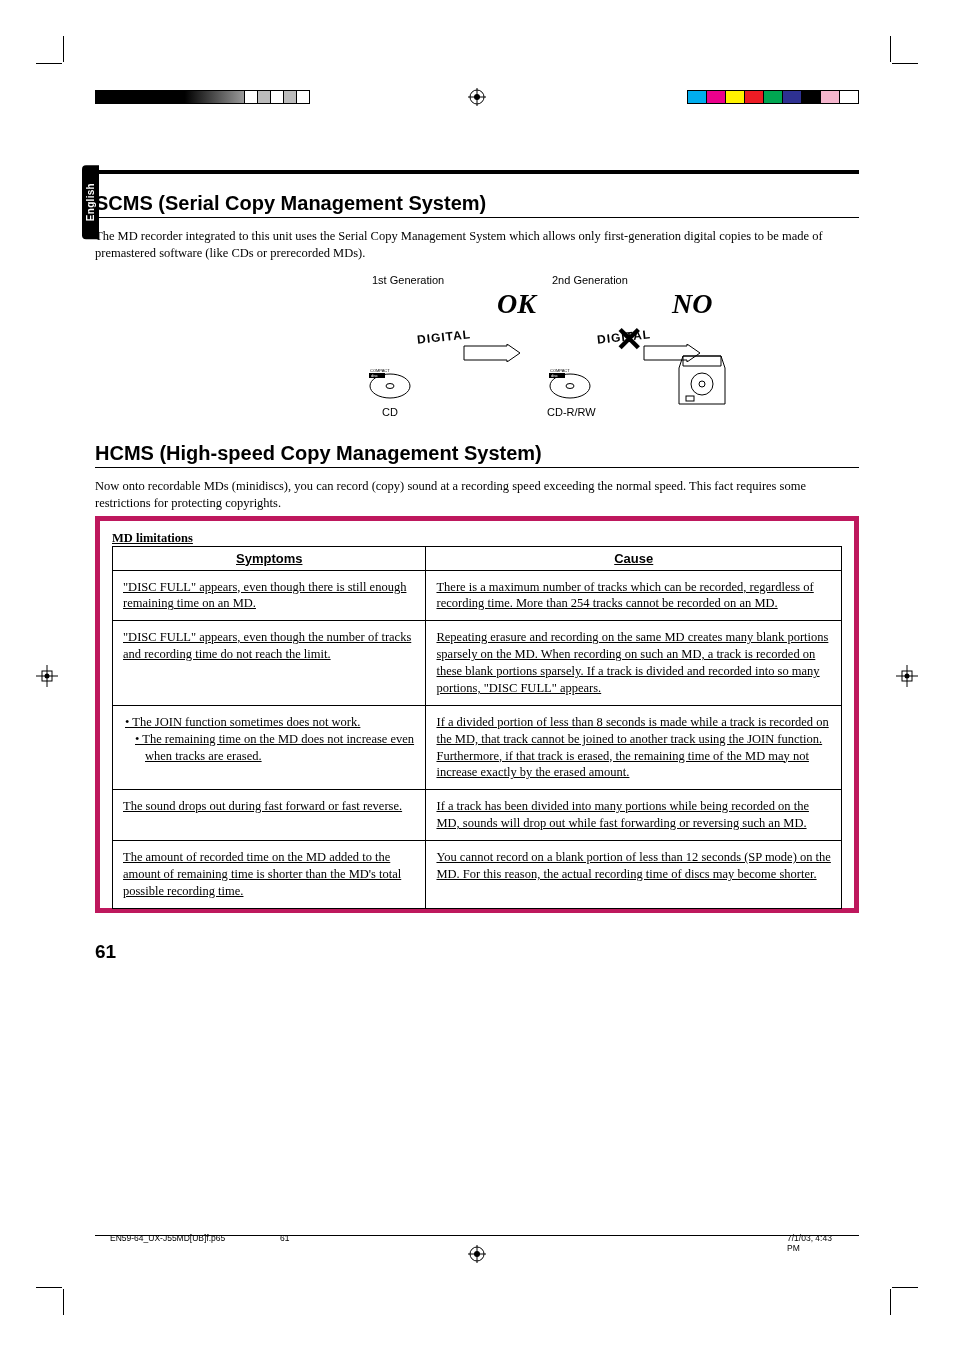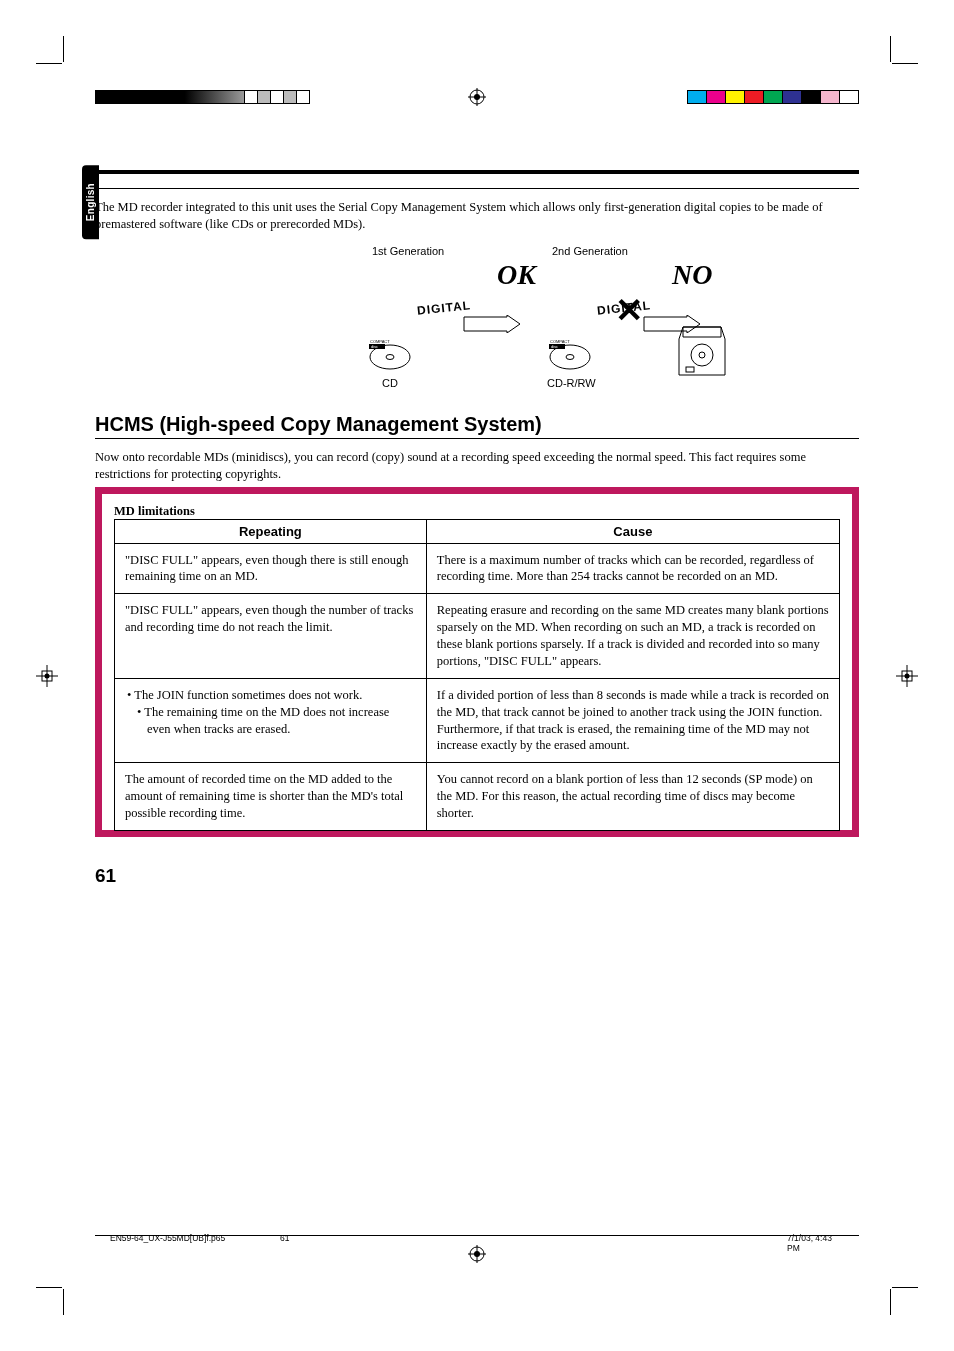--- a/index.html
+++ b/index.html
@@ -99,22 +99,23 @@
   .disc-icon { position: absolute; top: 90px; }
   .disc-icon svg { width: 46px; height: 36px; display:block; }
   .md-icon { position:absolute; top: 80px; right: 10px; }
   .md-icon svg { width: 50px; height: 54px; display:block; }
   .arrow { position:absolute; top: 70px; }
   .arrow svg { width: 60px; height: 18px; display:block; }
   .xmark { position:absolute; top: 45px; font-size: 34px; font-weight: bold; color: #000; }
 
   
   .limit-box {
-    border: 7px solid #be185d;
+    border: 5px solid #be185d;
     padding: 10px 12px 0 12px;
+    text-decoration: underline;
   }
   .limit-box .lead { font-weight: bold; font-size: 12.5px; }
   .limit-box .intro { font-size: 12.5px; line-height: 1.35; margin: 2px 0 8px 0; }
 
   table.symptoms {
     width: 100%;
     border-collapse: collapse;
     font-size: 12.5px;
     margin-bottom: -1px;
   }
@@ -225,20 +226,21 @@
       <rect x="6" y="6" width="10" height="10" fill="none" stroke="#000"></rect>
       <circle cx="11" cy="11" r="2.5" fill="#000"></circle>
     </svg>
 </div>
 
 <div class="page">
   <div class="lang-tab">English</div>
 
   <div class="rule"></div>
 
+  <h2 class="section">SCMS (Serial Copy Management System)</h2>
   <div class="hr-thin"></div>
   <p class="body">The MD recorder integrated to this unit uses the Serial Copy Management System which allows only first-generation digital copies to be made of premastered software (like CDs or prerecorded MDs).</p>
 
   <div class="diagram">
     <span class="gen-label" style="left:155px">1st Generation</span>
     <span class="gen-label" style="left:335px">2nd Generation</span>
     <span class="ok-no" style="left:280px">OK</span>
     <span class="ok-no" style="left:455px">NO</span>
     <span class="digital" style="left:200px">DIGITAL</span>
     <span class="digital" style="left:380px">DIGITAL</span>
@@ -290,21 +292,21 @@
   <h2 class="section">HCMS (High-speed Copy Management System)</h2>
   <div class="hr-thin"></div>
   <p class="body">Now onto recordable MDs (minidiscs), you can record (copy) sound at a recording speed exceeding the normal speed. This fact requires some restrictions for protecting copyrights.</p>
 
   <div class="limit-box">
     <div class="lead">MD limitations</div>
 
     <table class="symptoms">
       <thead>
         <tr>
-          <th>Repeating</th>
+          <th>Symptoms</th>
           <th>Cause</th>
         </tr>
       </thead>
       <tbody>
         <tr>
           <td>"DISC FULL" appears, even though there is still enough remaining time on an MD.</td>
           <td>There is a maximum number of tracks which can be recorded, regardless of recording time. More than 254 tracks cannot be recorded on an MD.</td>
         </tr>
         <tr>
           <td>"DISC FULL" appears, even though the number of tracks and recording time do not reach the limit.</td>
@@ -313,20 +315,24 @@
         <tr>
           <td>
             <ul>
               <li>• The JOIN function sometimes does not work.</li>
               <li style="padding-left:22px;">• The remaining time on the MD does not increase even when tracks are erased.</li>
             </ul>
           </td>
           <td>If a divided portion of less than 8 seconds is made while a track is recorded on the MD, that track cannot be joined to another track using the JOIN function. Furthermore, if that track is erased, the remaining time of the MD may not increase exactly by the erased amount.</td>
         </tr>
         <tr>
+          <td>The sound drops out during fast forward or fast reverse.</td>
+          <td>If a track has been divided into many portions while being recorded on the MD, sounds will drop out while fast forwarding or reversing such an MD.</td>
+        </tr>
+        <tr>
           <td>The amount of recorded time on the MD added to the amount of remaining time is shorter than the MD's total possible recording time.</td>
           <td>You cannot record on a blank portion of less than 12 seconds (SP mode) on the MD. For this reason, the actual recording time of discs may become shorter.</td>
         </tr>
       </tbody>
     </table>
   </div>
 
   <div class="page-num">61</div>
 </div>
 

